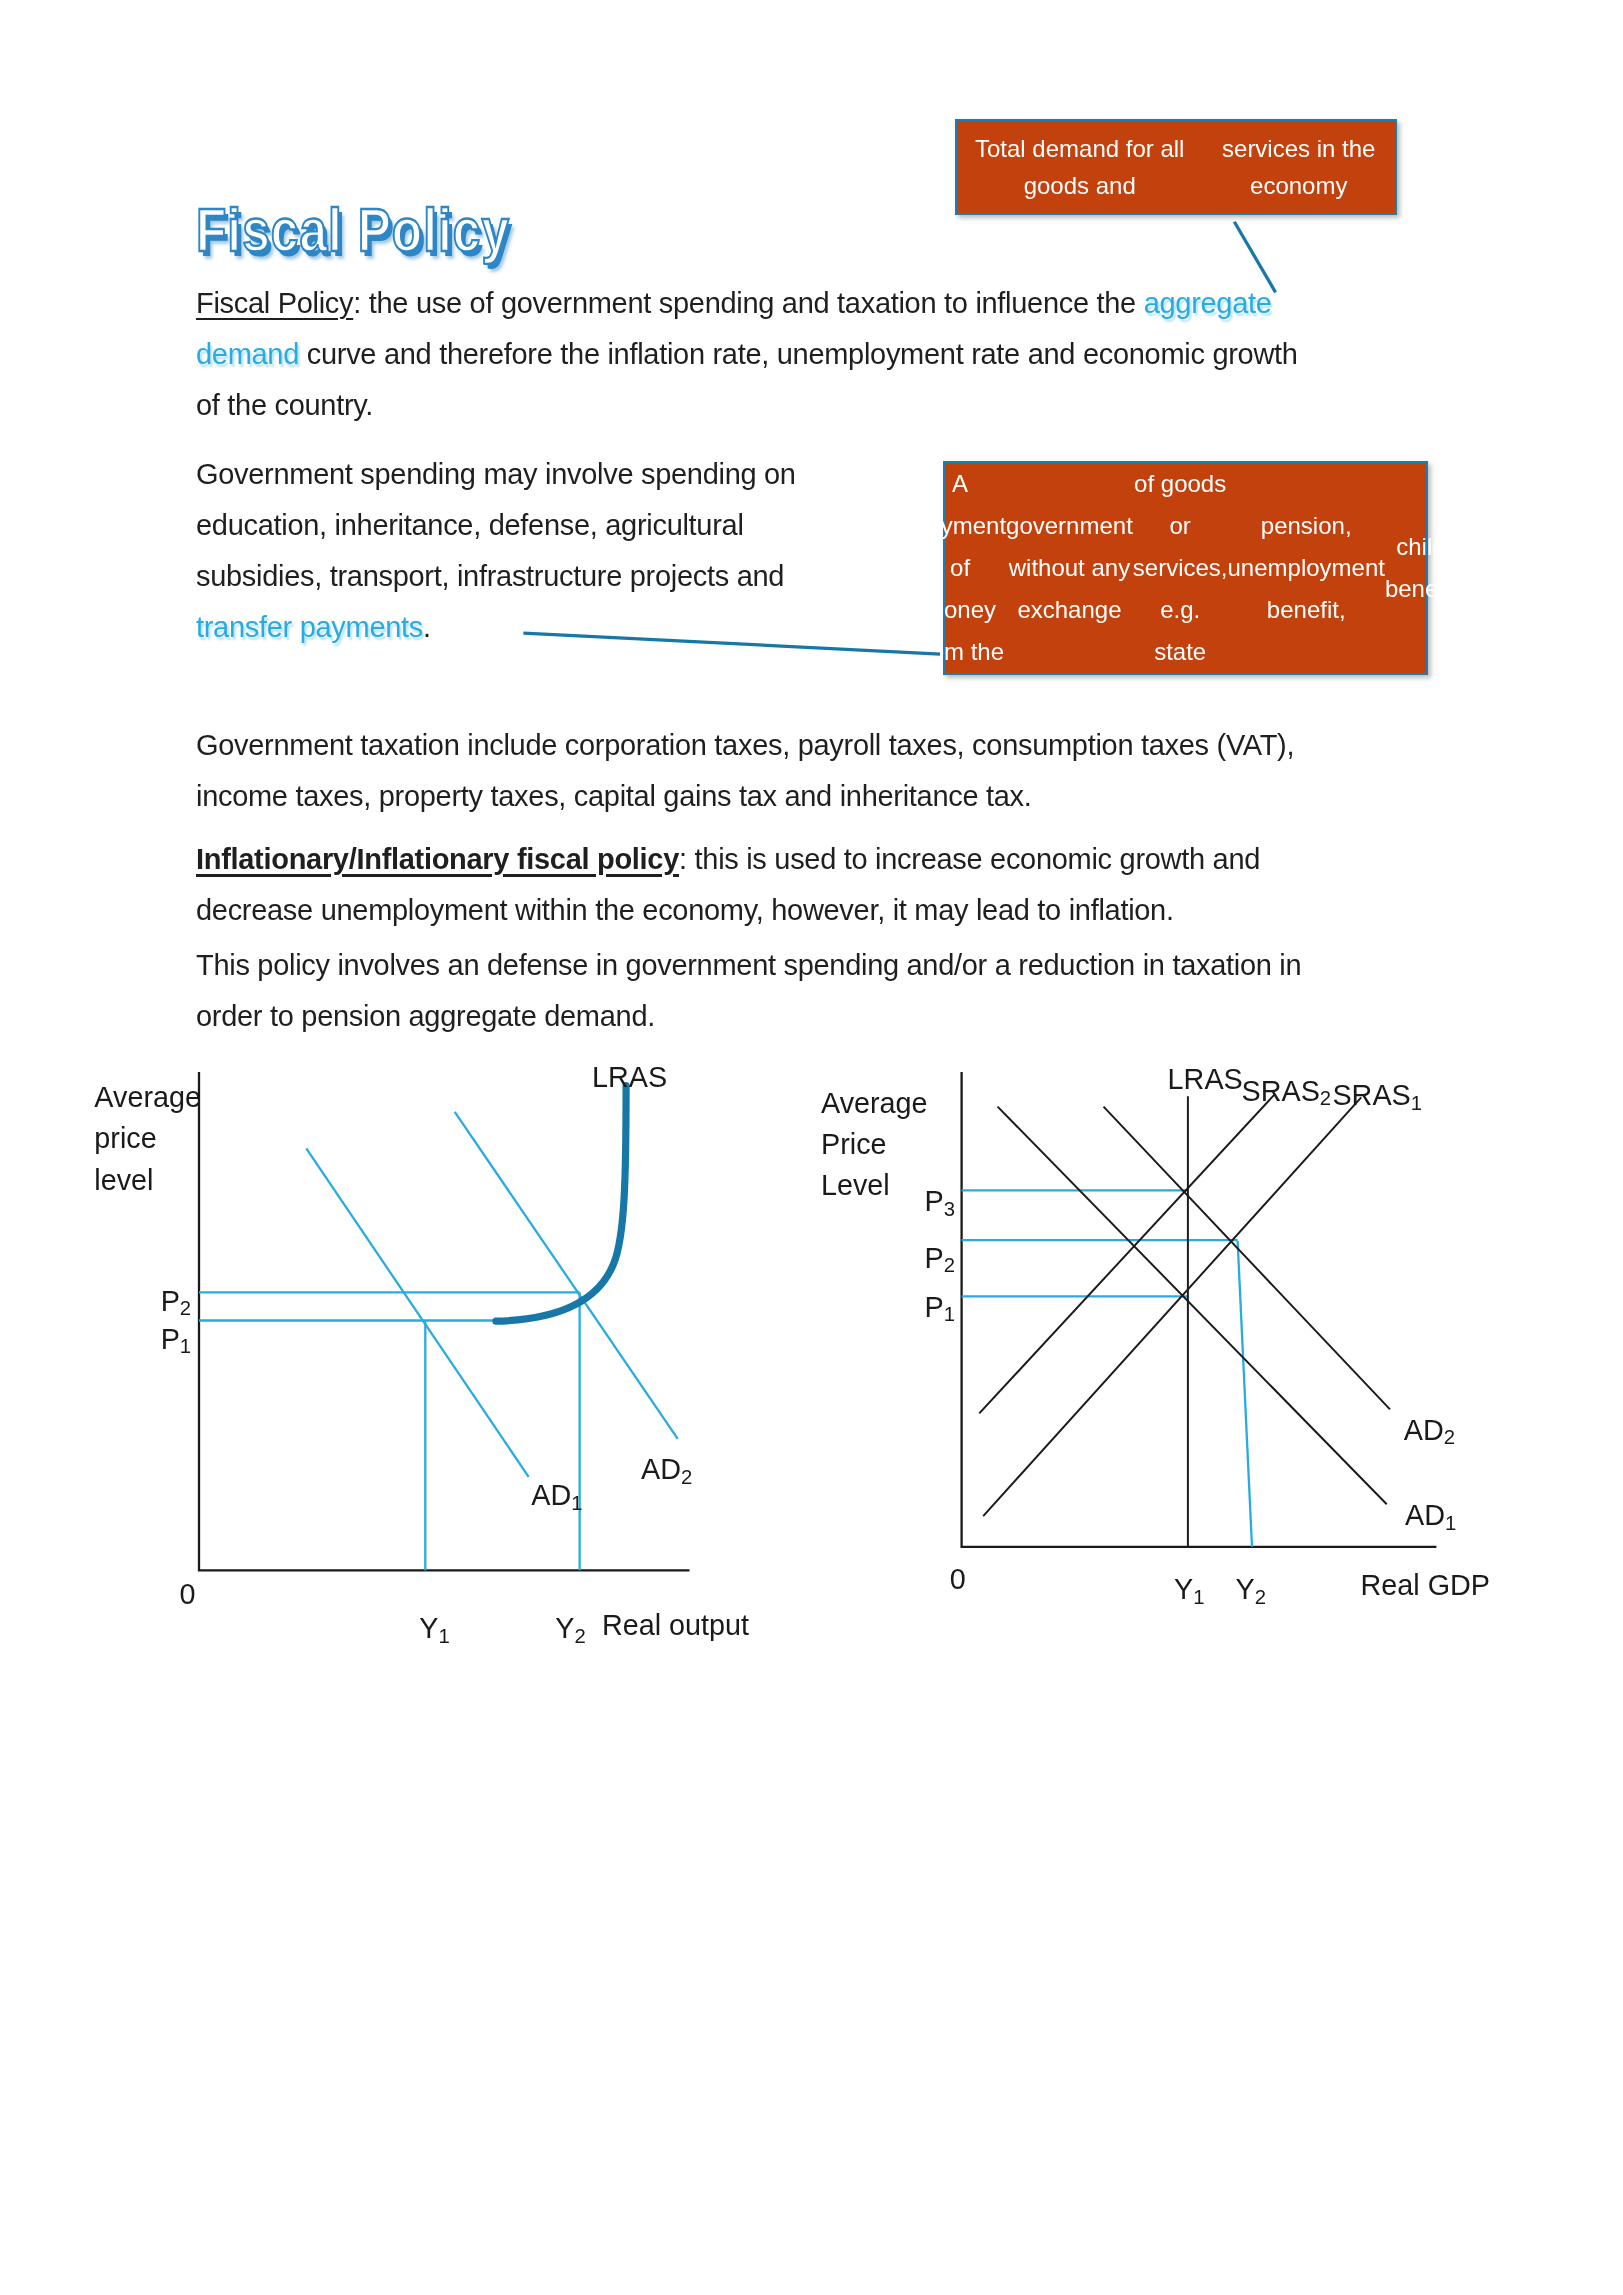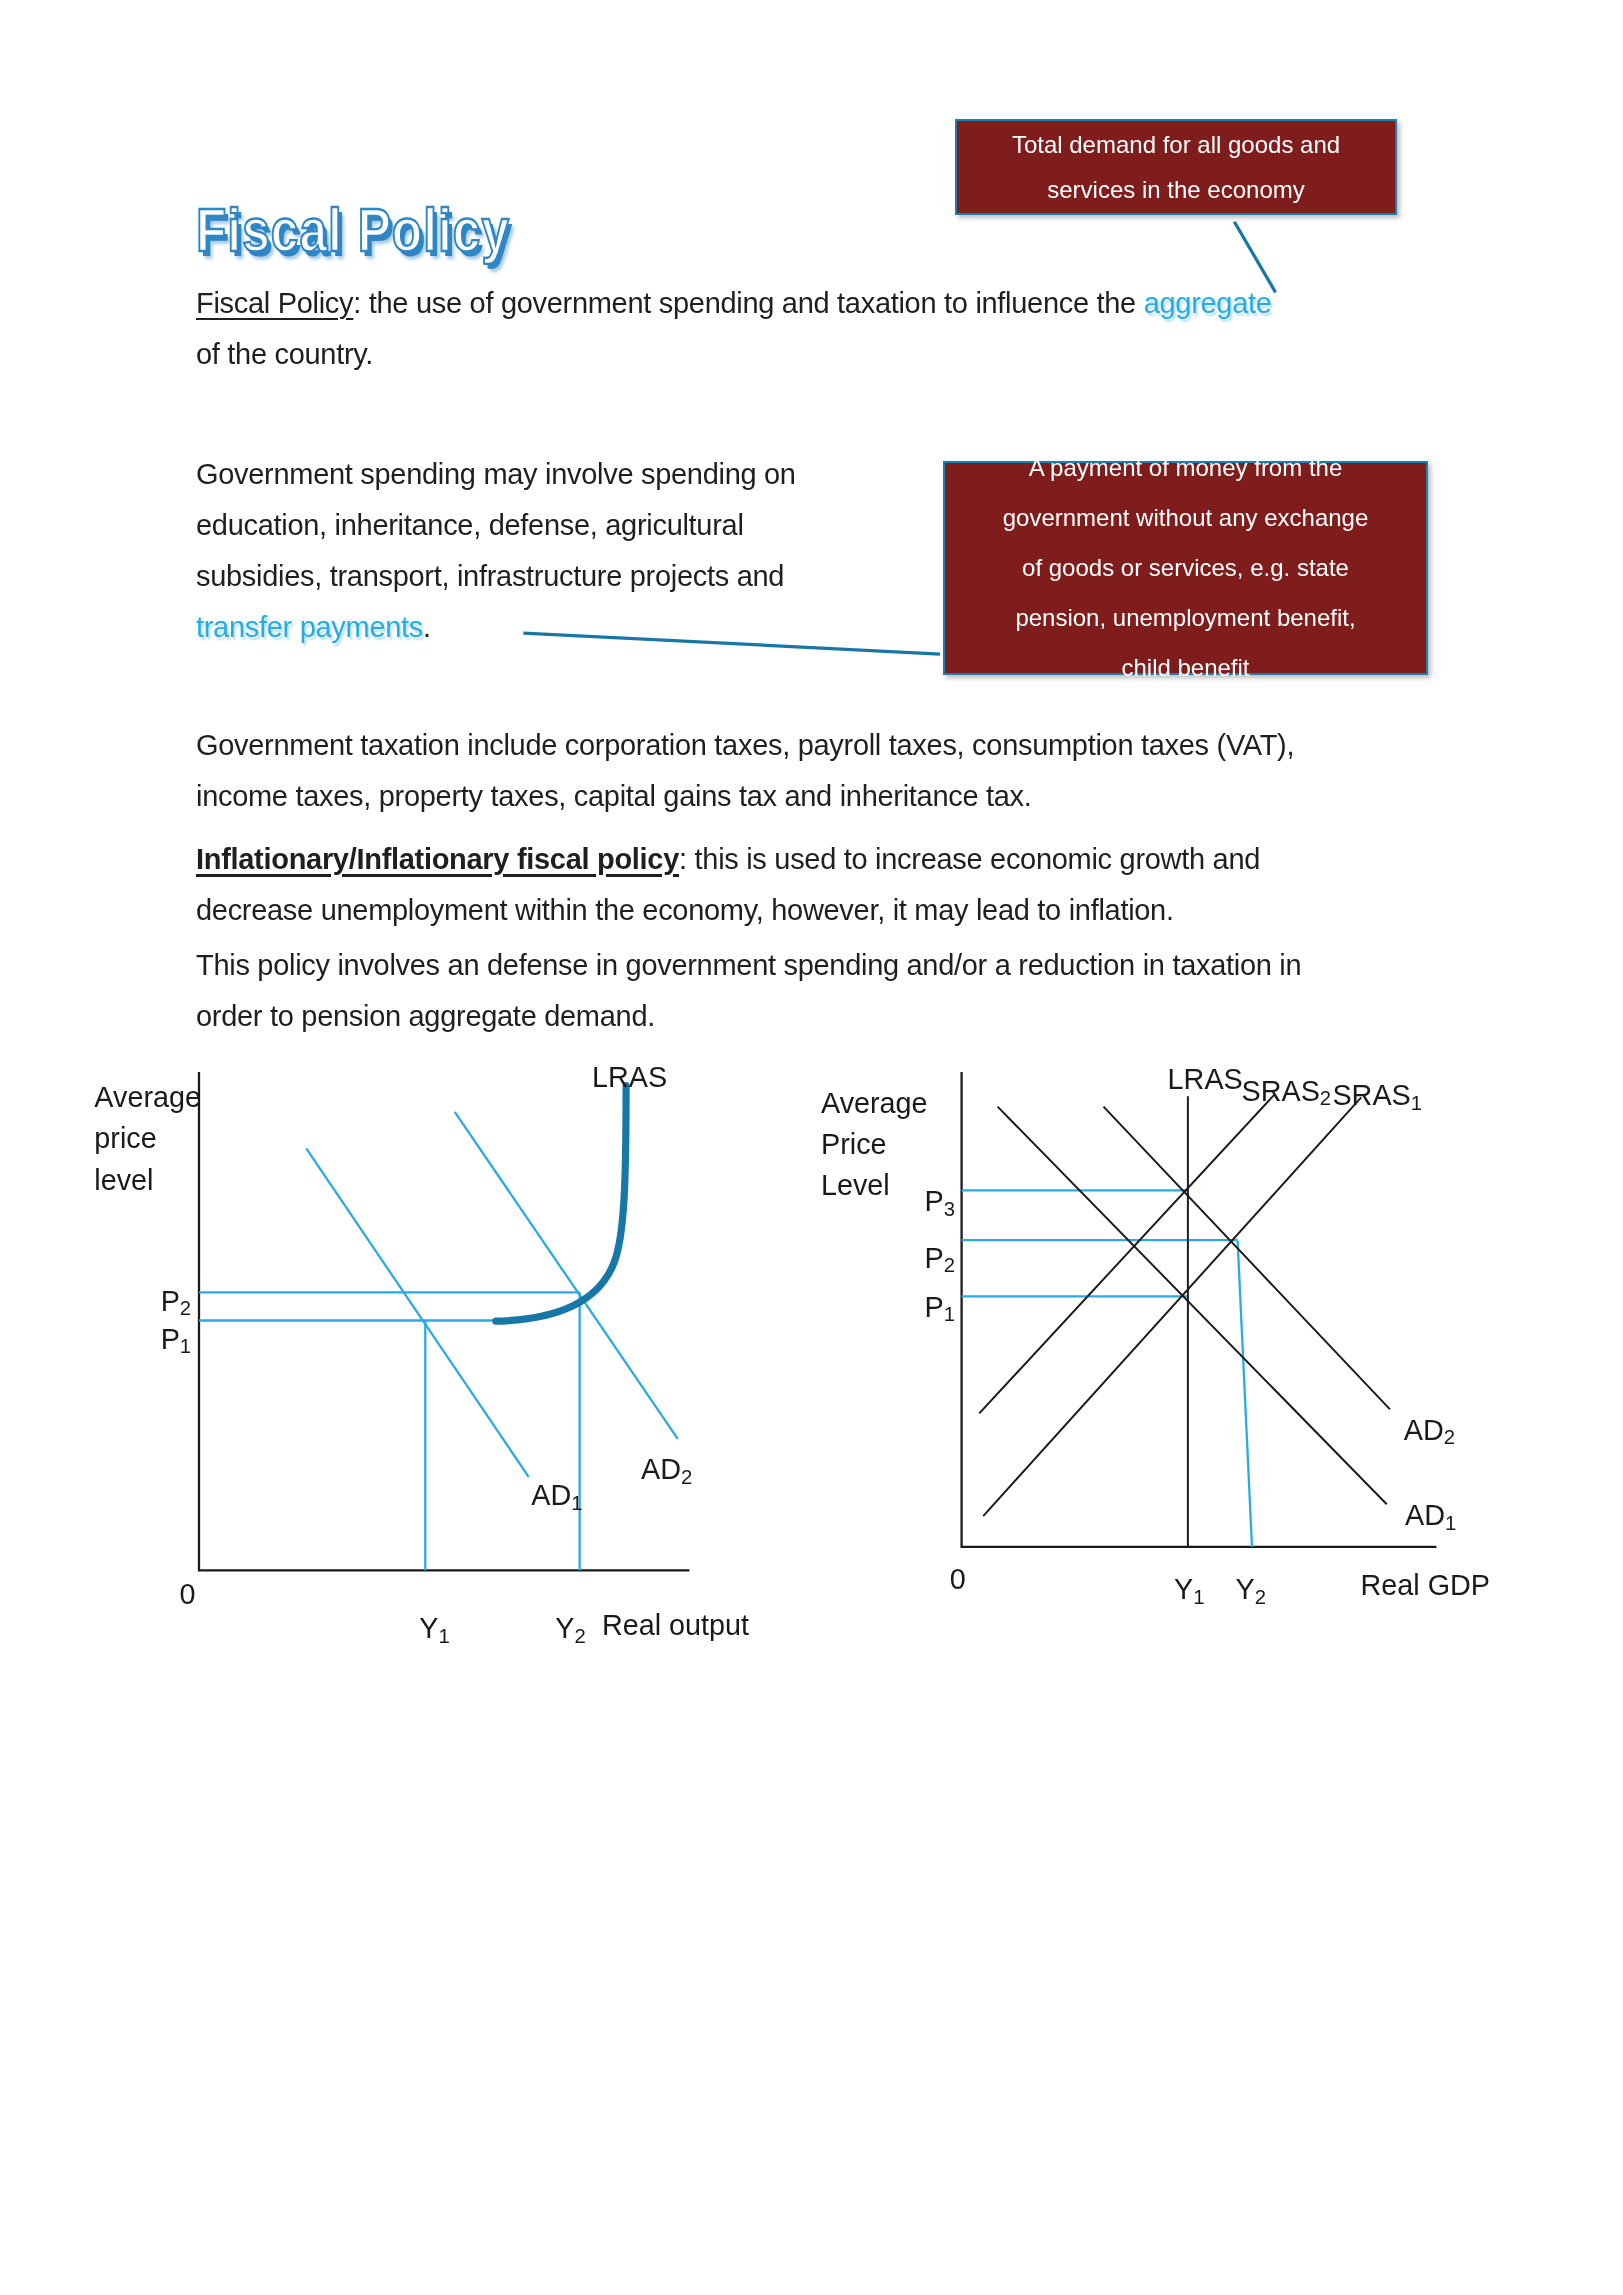--- a/index.html
+++ b/index.html
@@ -46,31 +46,30 @@
     text-decoration-thickness:2px;
   }
   .bu{
     font-weight:bold;
     text-decoration:underline;
     text-underline-offset:5.2px;
     text-decoration-thickness:2.6px;
   }
   .callout{
     position:absolute;
-    background:#7f1d1d;
+    background:#c2410c;
     border:2px solid #1b7eae;
     box-shadow:2.6px 3.3px 4.6px rgba(110,110,110,0.45);
     color:#ffffff;
     display:flex;
-    flex-direction:column;
+    flex-direction:row;
     justify-content:center;
     align-items:center;
     text-align:center;
     box-sizing:border-box;
-    gap:8px;
   }
   #callout-top{
     left:955px; top:119px;
     width:442px; height:96px;
     font-size:24px;
     line-height:37px;
   }
   #callout-transfer{
     left:943px; top:461px;
     width:485px; height:214px;
@@ -92,20 +91,21 @@
 </style>
 </head>
 <body>
 
 <div id="page">
 
   <div id="title">Fiscal Policy</div>
 
   <div class="para" style="top:278px;">
     <div class="ln"><span class="u">Fiscal Policy</span><span>: the use of government spending and taxation to influence the </span><span class="blue">aggregate</span></div>
+    <div class="ln"><span class="blue">demand</span><span> curve and therefore the inflation rate, unemployment rate and economic growth</span></div>
     <div class="ln">of the country.</div>
   </div>
 
   <div class="para" style="top:449px;">
     <div class="ln">Government spending may involve spending on</div>
     <div class="ln">education, inheritance, defense, agricultural</div>
     <div class="ln">subsidies, transport, infrastructure projects and</div>
     <div class="ln"><span class="blue">transfer payments</span><span>.</span></div>
   </div>
 

